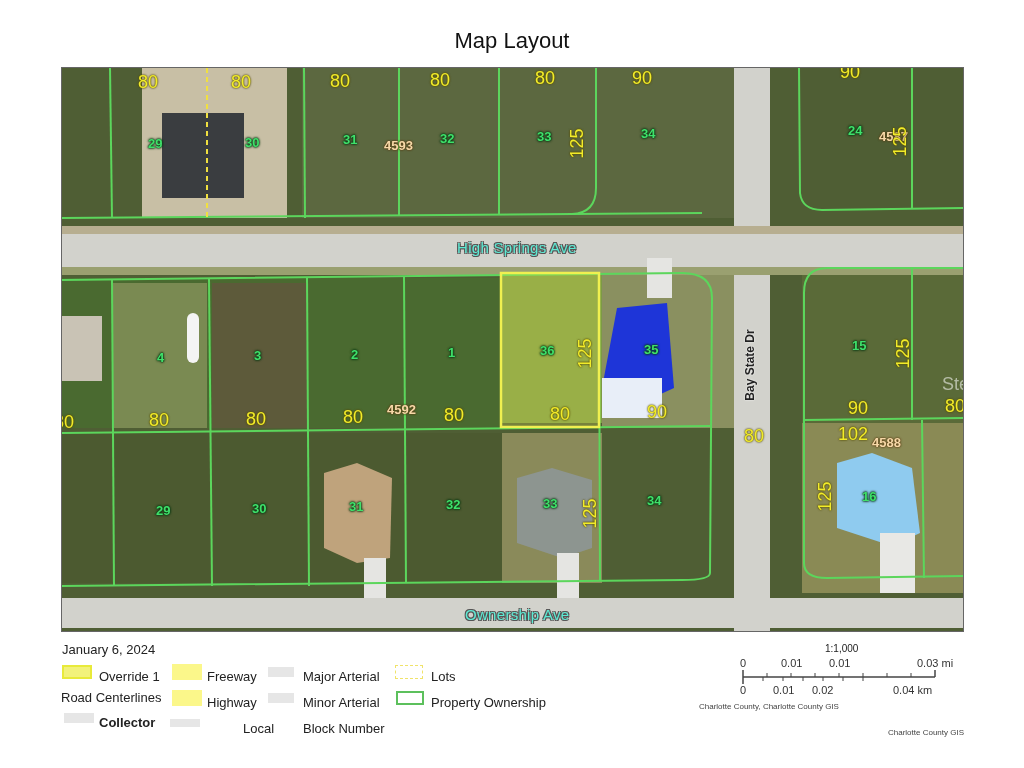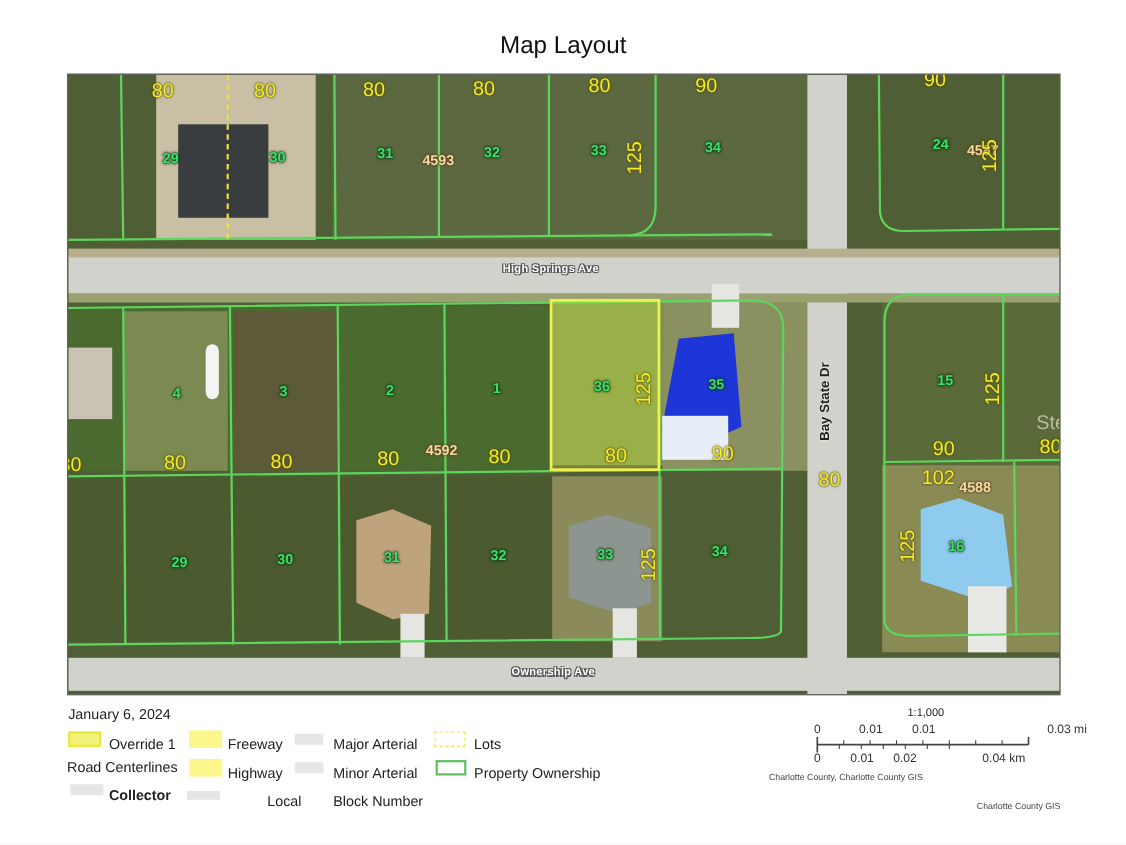--- a/index.html
+++ b/index.html
@@ -5,21 +5,21 @@
   html, body { margin:0; padding:0; background:#ffffff; }
   body { width:1024px; height:768px; position:relative; overflow:hidden; font-family:"Liberation Sans", sans-serif; color:#222; }
   .title { position:absolute; left:0; width:1024px; top:28px; text-align:center; font-size:22px; color:#111; }
   .map { position:absolute; left:61px; top:67px; width:903px; height:565px; overflow:hidden; background:#4d5a32; border:1px solid #666; box-sizing:border-box; }
   .map svg { position:absolute; left:0; top:0; }
   .lbl { position:absolute; font-family:"Liberation Sans", sans-serif; white-space:nowrap; }
   .lot { color:#3fe06a; font-size:13px; font-weight:bold; text-shadow:0 0 2px #0a3a14, 0 0 2px #0a3a14, 0 0 3px #0a3a14; }
   .dim { color:#f2ec2a; font-size:18px; text-shadow:0 0 2px #5a5000, 0 0 2px #5a5000; }
   .dimv { transform:rotate(-90deg); transform-origin:center; }
   .blk { color:#f6d9a8; font-size:13px; font-weight:bold; text-shadow:0 0 2px #5a3a10, 0 0 2px #5a3a10; }
-  .road { color:#ffffff; font-size:10px; font-weight:bold; letter-spacing:0.3px; text-shadow:-1px -1px 0 #555, 1px -1px 0 #555, -1px 1px 0 #555, 1px 1px 0 #555; }
+  .road { color:#5eead4; font-size:15px; font-weight:normal; letter-spacing:0.3px; text-shadow:-1px -1px 0 #555, 1px -1px 0 #555, -1px 1px 0 #555, 1px 1px 0 #555; }
   .roadv { color:#222; font-size:12px; font-weight:bold; transform:rotate(-90deg); transform-origin:center; text-shadow:0 0 2px #fff; }
   .wm { color:rgba(255,255,255,0.55); font-size:18px; }
   .legend { position:absolute; font-size:13px; color:#222; }
   .swatch { position:absolute; width:30px; height:14px; box-sizing:border-box; }
   .sw-override { background:#f2f27a; border:2px solid #e8ea3a; }
   .sw-freeway { background:#fbf78a; }
   .sw-highway { background:#fbf78a; }
   .sw-gray { background:#e6e6e6; }
   .sw-lots { border:1.5px dashed #f0e36a; }
   .sw-prop { border:2px solid #5cc05c; }
@@ -181,21 +181,21 @@
 
 <div class="swatch sw-lots" style="left:395px;top:665px;height:14px;width:28px;"></div>
 <div class="legend" style="left:431px;top:669px;">Lots</div>
 <div class="swatch sw-prop" style="left:396px;top:691px;height:14px;width:28px;"></div>
 <div class="legend" style="left:431px;top:695px;">Property Ownership</div>
 
 <div class="scale-title" style="left:825px;top:643px;">1:1,000</div>
 <div class="small" style="left:740px;top:657px;">0</div>
 <div class="small" style="left:781px;top:657px;">0.01</div>
 <div class="small" style="left:829px;top:657px;">0.01</div>
-<div class="small" style="left:952px;top:657px;">0.03 mi</div>
+<div class="small" style="left:917px;top:657px;">0.03 mi</div>
 <svg style="position:absolute;left:740px;top:668px;" width="200" height="18">
   <line x1="3" y1="9" x2="195" y2="9" stroke="#444" stroke-width="1.5"></line>
   <line x1="3" y1="2" x2="3" y2="16" stroke="#444" stroke-width="1.5"></line>
   <line x1="195" y1="2" x2="195" y2="9" stroke="#444" stroke-width="1.5"></line>
   <g stroke="#444" stroke-width="1">
     <line x1="27" y1="5" x2="27" y2="9"></line>
       <line x1="51" y1="5" x2="51" y2="9"></line>
       <line x1="75" y1="5" x2="75" y2="9"></line>
     <line x1="99" y1="5" x2="99" y2="9"></line>
       <line x1="123" y1="5" x2="123" y2="9"></line>

